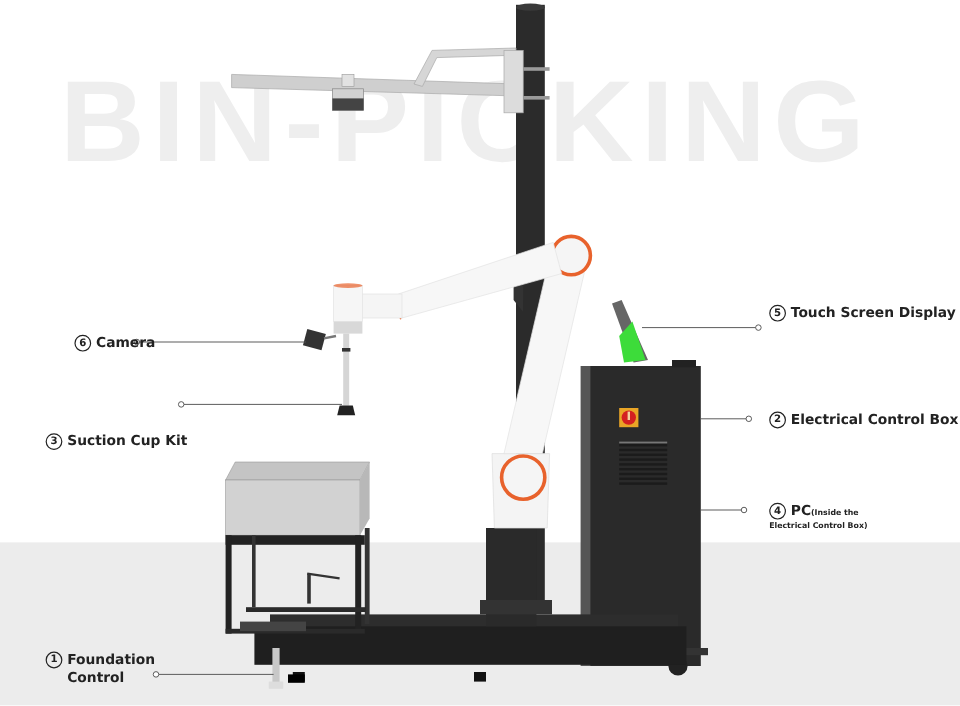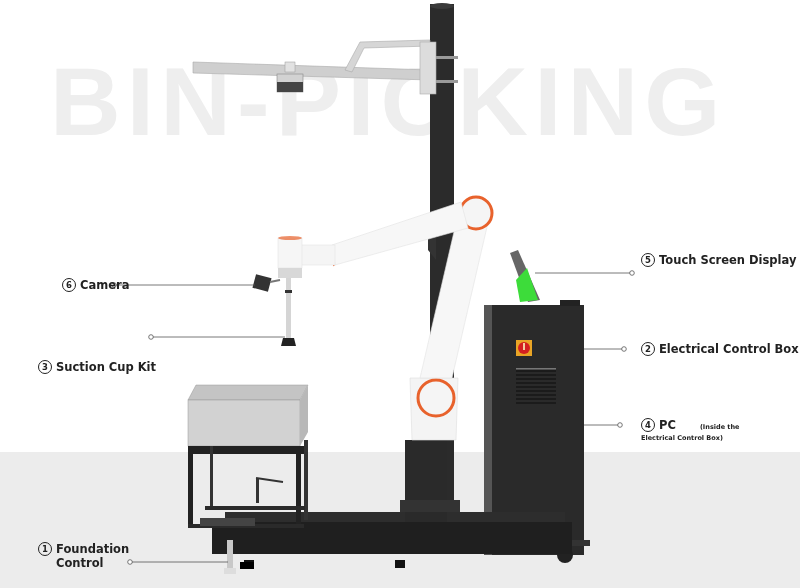--- a/index.html
+++ b/index.html
@@ -3,21 +3,21 @@
 <meta charset="utf-8">
 <style>
   html, body { margin:0; padding:0; }
   body { width:800px; height:588px; position:relative; overflow:hidden; background:#ffffff; font-family:"DejaVu Sans", sans-serif; }
   .floor { position:absolute; left:0; top:452px; width:800px; height:136px; background:#ececec; }
   .bg-title { position:absolute; left:50px; top:52px; width:720px; height:100px; font-family:"Liberation Sans", sans-serif; font-weight:bold; font-size:96px; line-height:100px; color:#eeeeee; letter-spacing:6px; white-space:nowrap; transform:scaleX(1.02); transform-origin:left; }
   svg.art { position:absolute; left:0; top:0; }
   .label { position:absolute; font-family:"DejaVu Sans", sans-serif; font-weight:bold; font-size:11.5px; color:#222; white-space:nowrap; line-height:14px; }
   .num { display:inline-block; width:12px; height:12px; border:1.3px solid #222; border-radius:50%; font-size:8.5px; line-height:12px; text-align:center; margin-right:4px; vertical-align:1px; }
   .sub { font-size:6.5px; font-weight:bold; line-height:8px; }
-  .small-inline { font-size:6.5px;margin-left:24px; }
+  .small-inline { font-size:6.5px; }
 </style>
 </head>
 <body>
 
 <div class="floor"></div>
 <div class="bg-title">BIN-PICKING</div>
 
 <svg class="art" width="800" height="588" viewBox="0 0 800 588">
 
   <rect x="430" y="4" width="24" height="500" fill="#2b2b2b"></rect>

